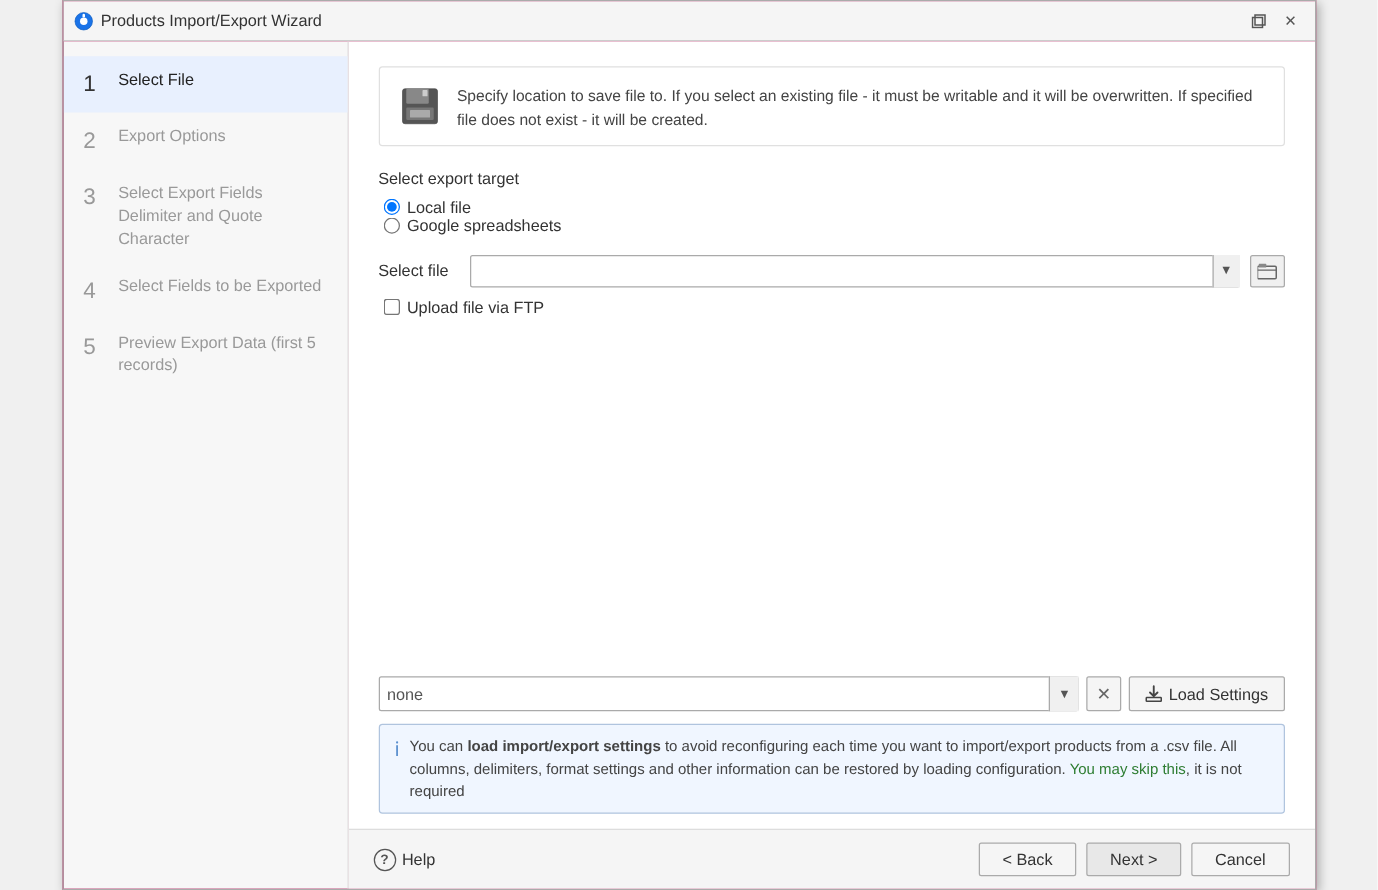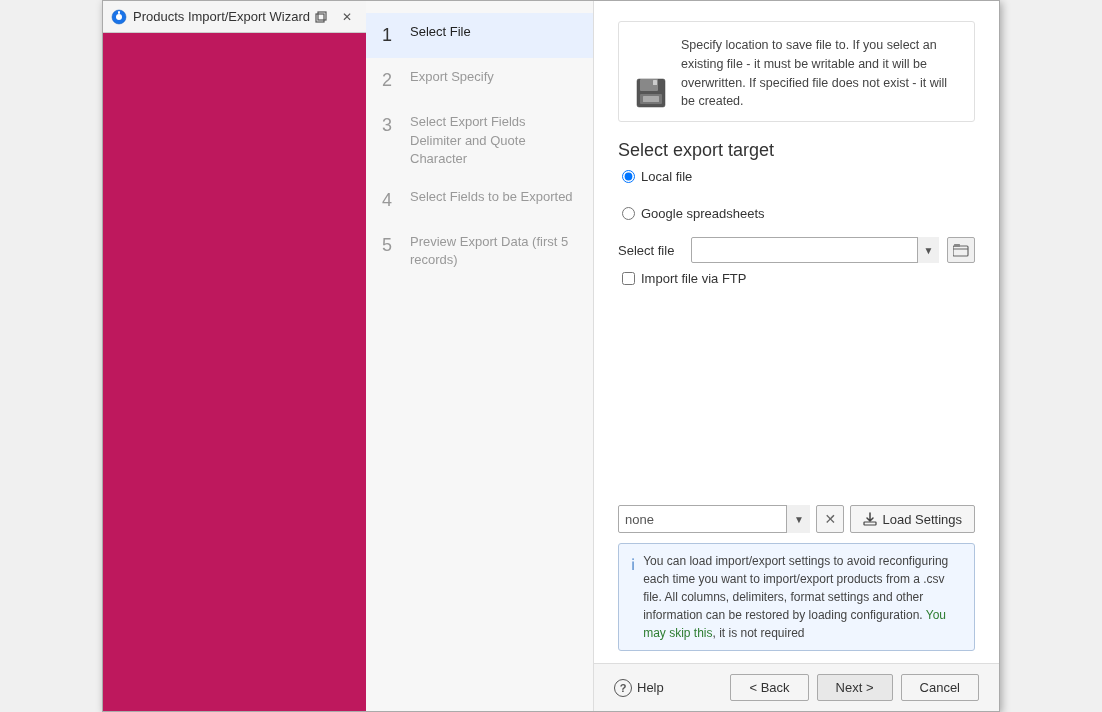--- a/index.html
+++ b/index.html
@@ -8,26 +8,26 @@
       font-size: 13px;
       background: #f0f0f0;
       display: flex;
       justify-content: center;
       align-items: center;
       width: 1102px;
       height: 712px;
       overflow: hidden;
     }
     .window {
-      width: 898px;
+      width: 1003px;
       height: 712px;
       background: #be185d;
       border: 1px solid #aaa;
       display: flex;
-      flex-direction: row;
+      flex-direction: column;
       box-shadow: 2px 2px 8px rgba(0,0,0,0.3);
     }
     
     .titlebar {
       background: #f5f5f5;
       border-bottom: 1px solid #ccc;
       height: 32px;
       display: flex;
       align-items: center;
       padding: 0 8px;
@@ -111,21 +111,21 @@
       overflow: hidden;
     }
     
     .content-area {
       flex: 1;
       padding: 20px 24px;
       overflow-y: auto;
     }
     .info-banner {
       display: flex;
-      align-items: flex-end;
+      align-items: center;
       background: #fff;
       border: 1px solid #e0e0e0;
       border-radius: 3px;
       padding: 10px 14px;
       margin-bottom: 18px;
       gap: 12px;
     }
     .info-banner-icon {
       width: 36px;
       height: 36px;
@@ -137,28 +137,28 @@
     .info-banner-text {
       font-size: 12.5px;
       color: #444;
       line-height: 1.5;
       padding-top: 4px;
     }
     .export-target-section {
       margin-bottom: 16px;
     }
     .section-label {
-      font-size: 18px;
+      font-size: 13px;
       color: #333;
       margin-bottom: 8px;
     }
     .radio-group {
       display: flex;
       flex-direction: column;
-      gap: 22px;
+      gap: 0;
       padding-left: 4px;
     }
     .radio-item {
       display: flex;
       align-items: center;
       gap: 6px;
       font-size: 13px;
       color: #333;
     }
     .radio-item input[type=radio] {
@@ -316,21 +316,21 @@
       display: flex;
       gap: 8px;
       align-items: flex-start;
     }
     .info-text-box .info-icon {
       color: #5a8fcf;
       font-size: 16px;
       flex-shrink: 0;
       margin-top: 1px;
     }
-    .info-text-box strong { font-weight: 400; }
+    .info-text-box strong { font-weight: 700; }
     .info-text-box .skip-text { color: #2e7d32; font-weight: 400; }
     
     .footer {
       border-top: 1px solid #ddd;
       padding: 10px 20px;
       display: flex;
       align-items: center;
       justify-content: space-between;
       background: #f5f5f5;
       flex-shrink: 0;
@@ -412,21 +412,21 @@
 
   <div class="main-content">
 
     <div class="sidebar">
       <div class="step-item active">
         <span class="step-number">1</span>
         <span class="step-label">Select File</span>
       </div>
       <div class="step-item">
         <span class="step-number">2</span>
-        <span class="step-label">Export Specify</span>
+        <span class="step-label">Export Options</span>
       </div>
       <div class="step-item">
         <span class="step-number">3</span>
         <span class="step-label">Select Export Fields Delimiter and Quote Character</span>
       </div>
       <div class="step-item">
         <span class="step-number">4</span>
         <span class="step-label">Select Fields to be Exported</span>
       </div>
       <div class="step-item">
@@ -476,21 +476,21 @@
               <svg width="16" height="14" viewBox="0 0 16 14">
                 <rect x="0" y="3" width="15" height="10" fill="none" stroke="#666" stroke-width="1.2" rx="1"></rect>
                 <rect x="1" y="1" width="6" height="3" fill="#888" rx="0.5"></rect>
                 <line x1="0" y1="6" x2="15" y2="6" stroke="#666" stroke-width="1"></line>
               </svg>
             </button>
           </div>
 
           <div class="upload-ftp-row">
             <input type="checkbox" style="">
-            <span class="upload-ftp-label">Import file via FTP</span>
+            <span class="upload-ftp-label">Upload file via FTP</span>
           </div>
         </div>
       </div>
 
       <div class="config-section">
         <div class="config-row">
           <div class="config-select-wrapper">
             <select class="config-select">
               <option>none</option>
             </select>

